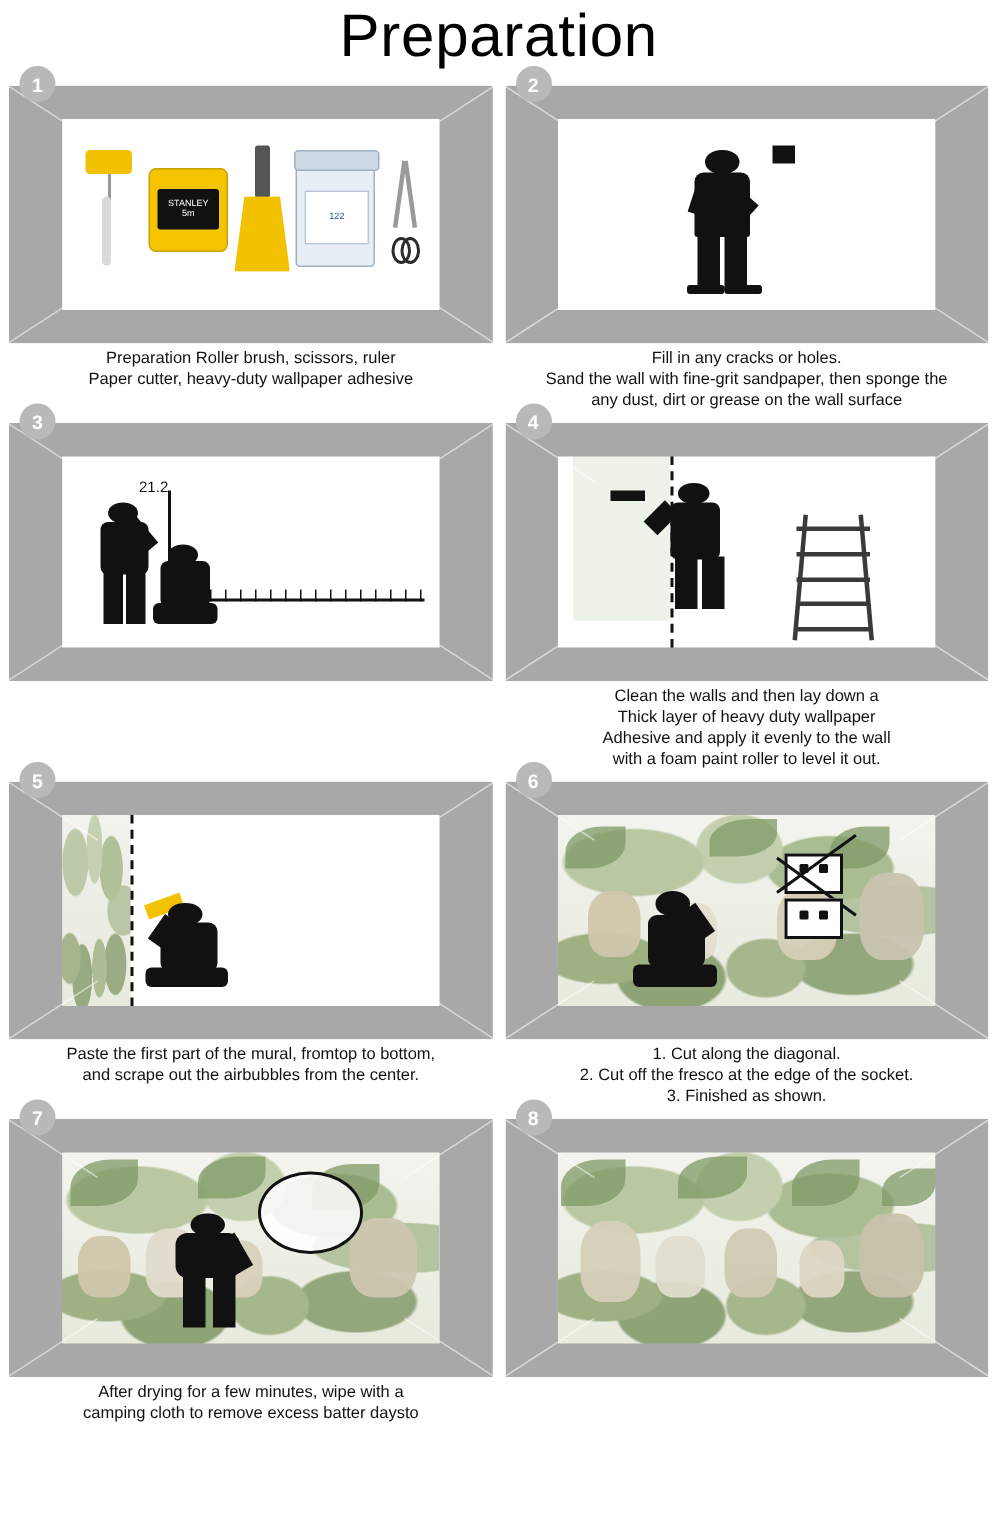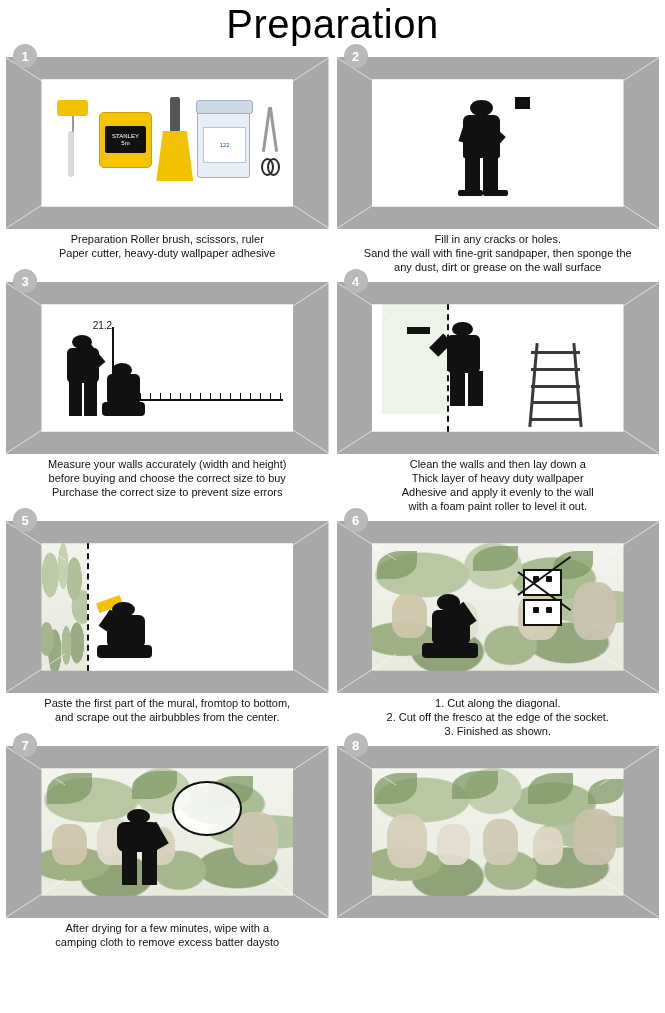--- a/index.html
+++ b/index.html
@@ -278,23 +278,20 @@
             <div class="tick" style="left:92%"></div>
           <div class="tick" style="left:98%"></div>
         </div>
       </div>
       <div class="frame"></div>
       <div class="edge corner-tl"></div>
         <div class="edge corner-tr"></div>
       <div class="edge corner-bl"></div>
         <div class="edge corner-br"></div>
     </div>
-    <div class="caption cap-left">Measure your walls accurately (width and height)
-before buying and choose the correct size to buy
-Purchase the correct size to prevent size errors</div>
   </div>
 
   <div class="step">
     <div class="badge">4</div>
     <div class="room">
       <div class="wall">
         <div style="position:absolute; left:4%; top:0; width:26%; height:86%; background:#eef3ea;"></div>
         <div class="dashed-v" style="left:30%;"></div>
         <div>
           <div class="fig head" style="left:32%; top:14%; width:8%; height:11%;"></div>

